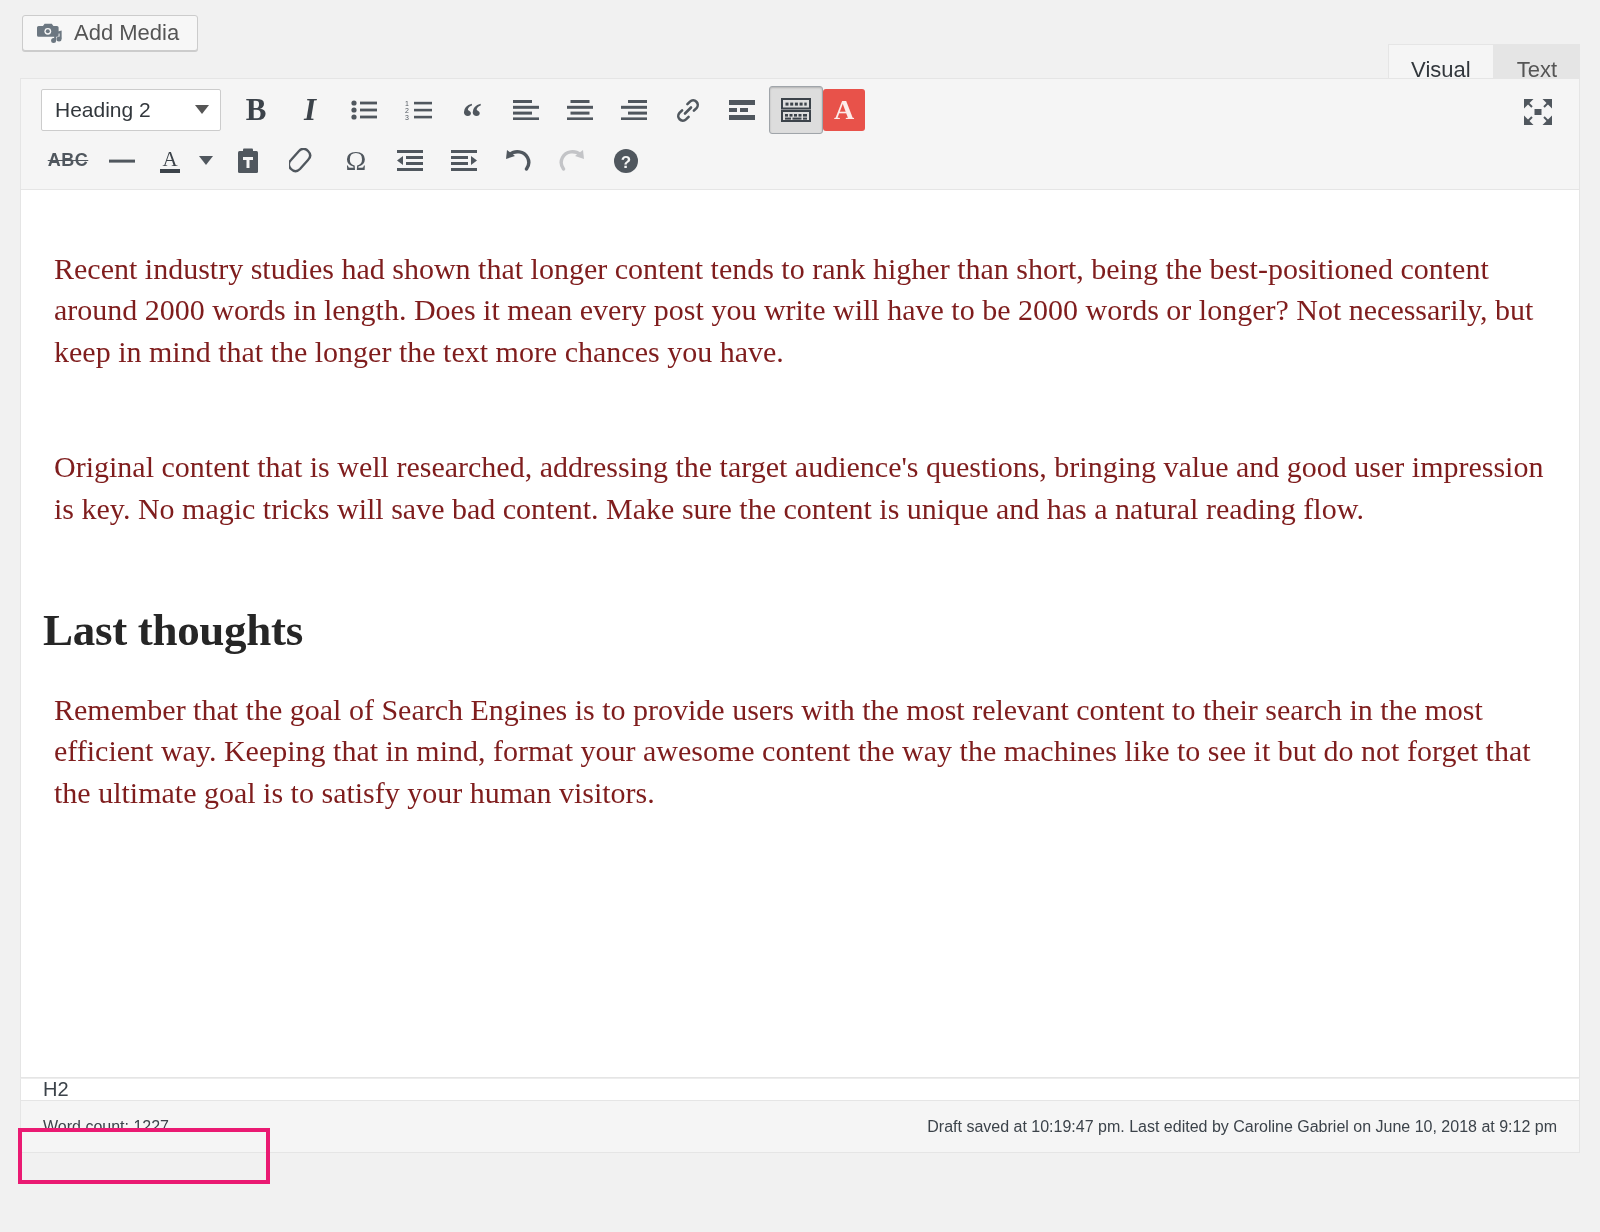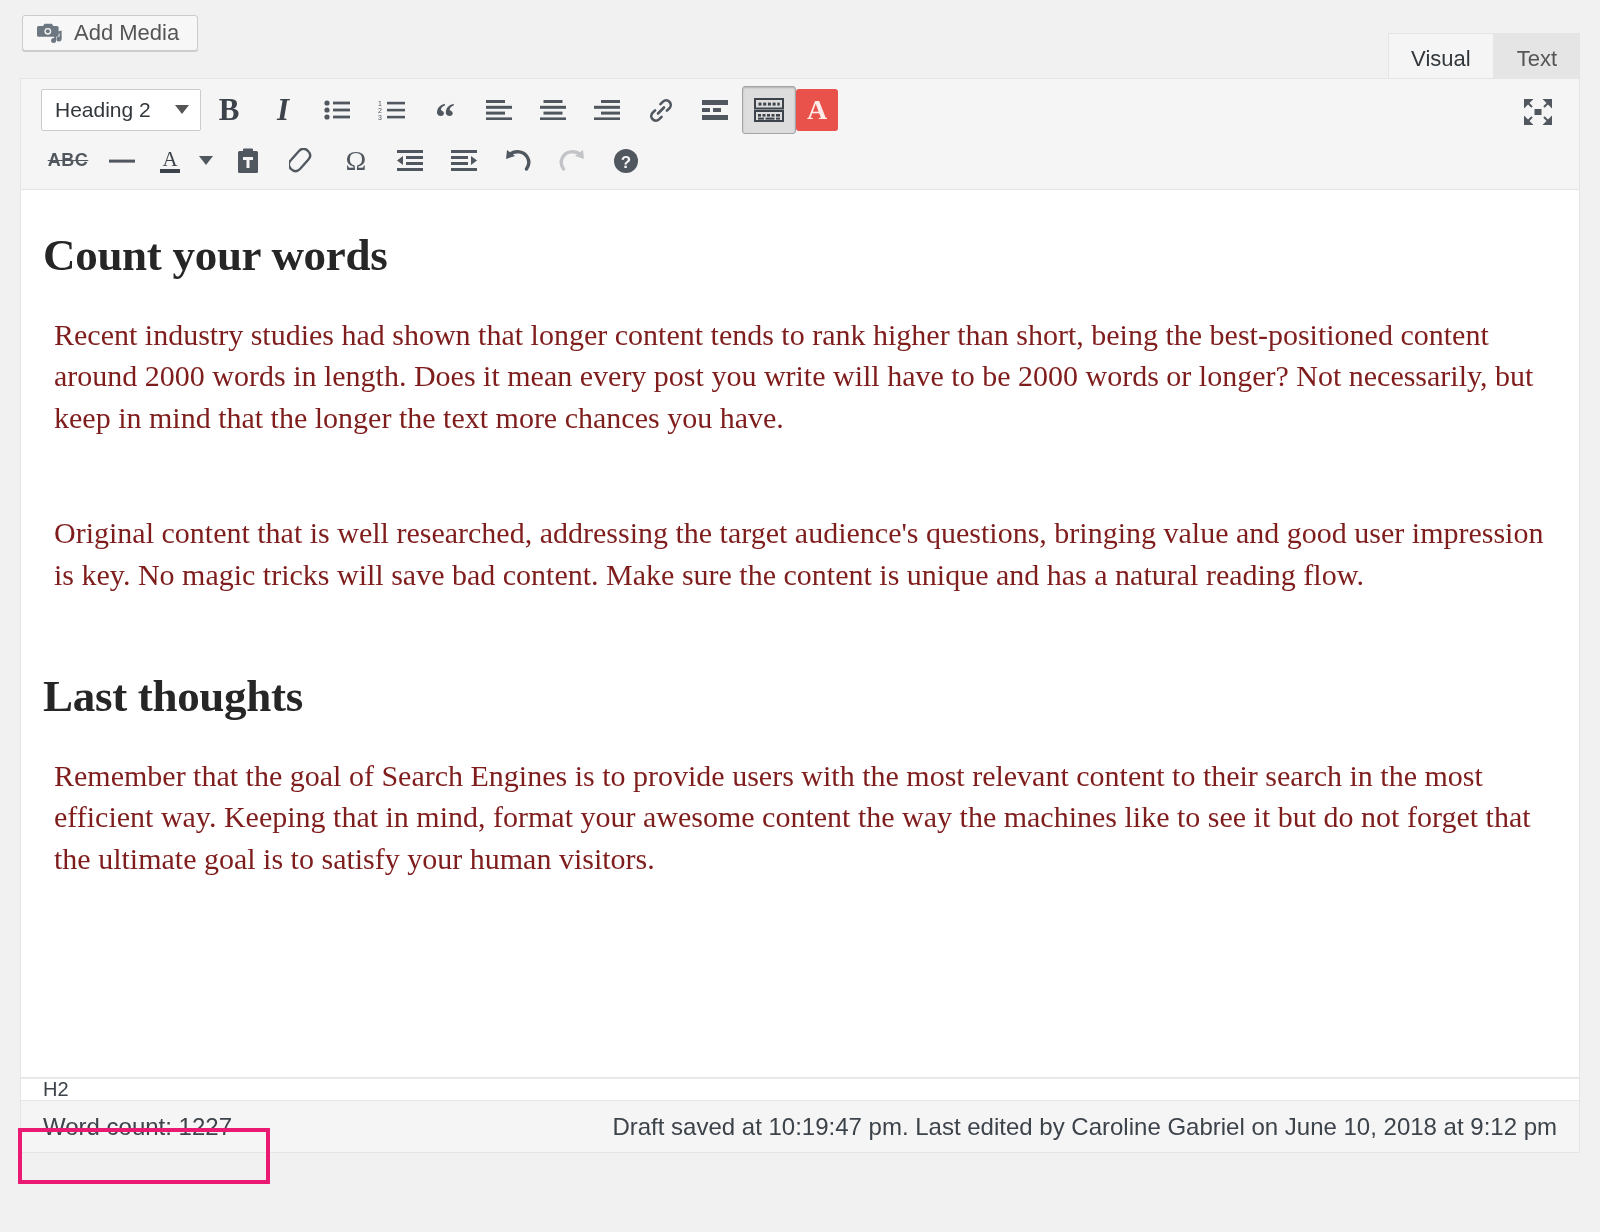--- a/index.html
+++ b/index.html
@@ -49,21 +49,21 @@
   .etab {
     font-size: 22px;
     line-height: 1;
     padding: 14px 22px 15px;
     border: 1px solid #e5e5e5;
     border-bottom: none;
     background: #e5e5e5;
     color: #555;
     cursor: pointer;
     position: relative;
-    top: 7px;
+    top: 18px;
   }
   .etab.active {
     background: #f5f5f5;
     border-color: #e5e5e5;
     color: #32373c;
   }
 
   
   .mce-toolbar-wrap {
     margin: 0 20px;
@@ -75,32 +75,32 @@
   .mce-row {
     display: flex;
     align-items: center;
     padding: 0 8px;
     min-height: 57px;
   }
   .mce-row.row1 { padding-top: 4px; }
   .mce-row.row2 { min-height: 53px; padding-bottom: 4px; }
 
   .style-select {
-    width: 160px;
+    width: 180px;
     height: 42px;
     background: #fff;
     border: 1px solid #ccc;
     border-radius: 2px;
     display: flex;
     align-items: center;
     justify-content: space-between;
     padding: 0 11px 0 13px;
     font-size: 21px;
     color: #32373c;
-    margin-right: 1px;
+    margin-right: 8px;
     margin-left: 12px;
     cursor: pointer;
   }
   .style-select .caret {
     width: 0; height: 0;
     border-left: 7px solid transparent;
     border-right: 7px solid transparent;
     border-top: 9px solid #555;
   }
 
@@ -194,21 +194,21 @@
   .status-bar {
     margin: 0 20px;
     background: #f5f5f5;
     border: 1px solid #e5e5e5;
     border-top: none;
     height: 52px;
     display: flex;
     align-items: center;
     justify-content: space-between;
     padding: 0 22px;
-    font-size: 24px;
+    font-size: 16px;
     color: #3c434a;
     position: relative;
   }
   .wordcount { white-space: nowrap; }
   .autosave { white-space: nowrap; }
 
   .highlight-box {
     position: absolute;
     left: 18px;
     top: 1128px;
@@ -486,21 +486,20 @@
           <text x="13" y="19.5" text-anchor="middle" font-family="Liberation Sans, sans-serif" font-size="17" font-weight="bold" fill="#f5f5f5">?</text>
         </svg>
       </span>
     </div>
   </div>
 </div>
 
 <div class="editor-content">
 
   <div class="blk">
-    <h2>Count your words</h2>
     <p>Recent industry studies had shown that longer content tends to rank higher than short, being the best-positioned content around 2000 words in length. Does it mean every post you write will have to be 2000 words or longer? Not necessarily, but keep in mind that the longer the text more chances you have.</p>
   </div>
 
   <div class="blk">
     <p>Original content that is well researched, addressing the target audience's questions, bringing value and good user impression is key. No magic tricks will save bad content. Make sure the content is unique and has a natural reading flow.</p>
   </div>
 
   <div class="blk">
     <h2>Last thoughts</h2>
     <p>Remember that the goal of Search Engines is to provide users with the most relevant content to their search in the most efficient way. Keeping that in mind, format your awesome content the way the machines like to see it but do not forget that the ultimate goal is to satisfy your human visitors.</p>

